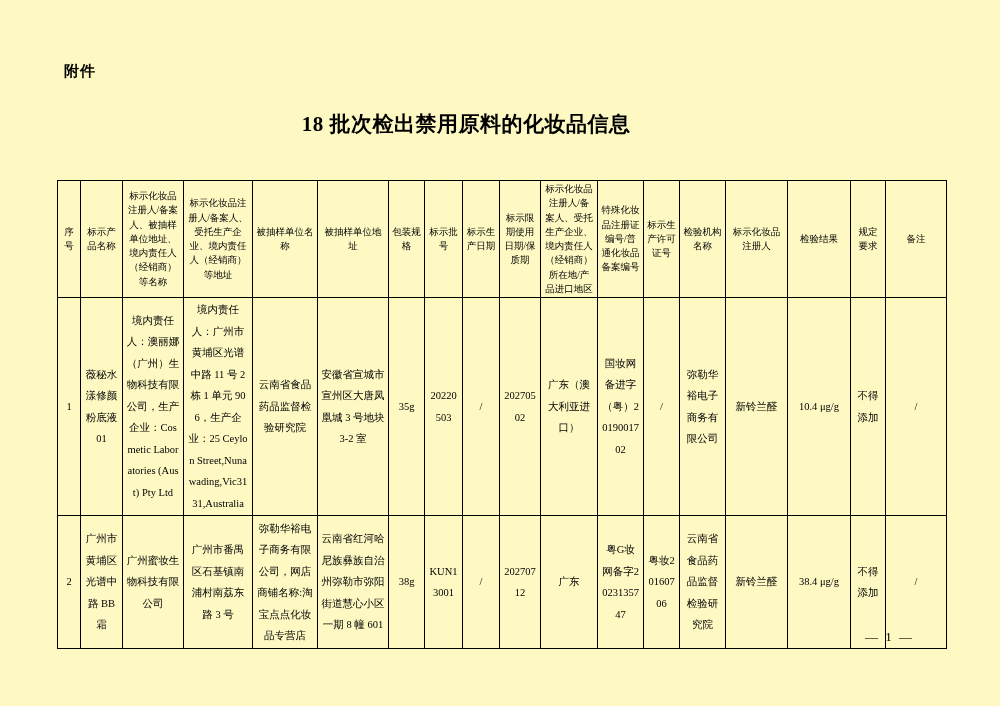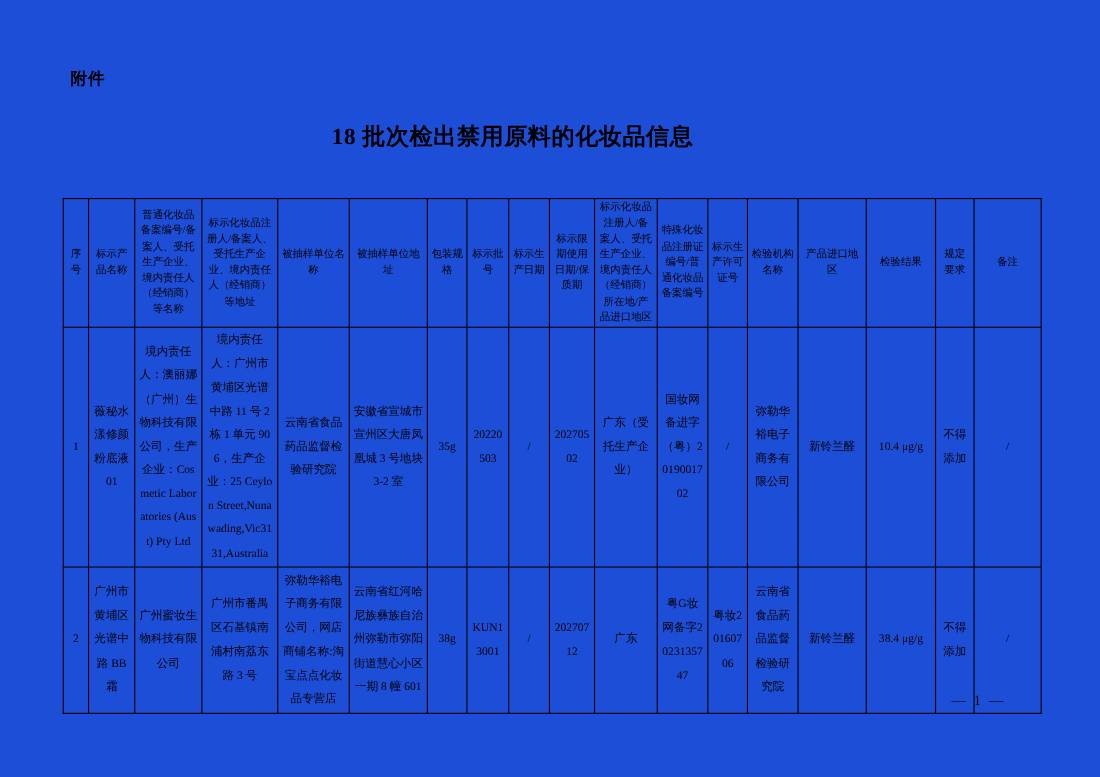--- a/index.html
+++ b/index.html
@@ -1,17 +1,17 @@
 <!DOCTYPE html>
 <html><head>
 <meta charset="utf-8">
 <style>
   html,body{margin:0;padding:0;background:#fff;}
   .page{
-    position:relative;width:1000px;height:706px;background:#1d4ed8;
+    position:relative;width:1000px;height:706px;background:#fef9c3;
     font-family:"Liberation Serif","DejaVu Serif",serif;color:#000;overflow:hidden;
   }
   .attachment{
     position:absolute;left:64px;top:62px;
     font-family:"Liberation Sans","DejaVu Sans",sans-serif;
     font-weight:bold;font-size:15px;letter-spacing:1px;
   }
   .title{
     position:absolute;left:0;top:110px;width:932px;text-align:center;
     font-size:21px;font-weight:bold;letter-spacing:0.5px;
@@ -60,51 +60,51 @@
         <col style="width:46px">
         <col style="width:62px">
       <col style="width:63px">
         <col style="width:35px">
         <col style="width:61px">
     </colgroup>
     <thead>
       <tr>
         <th>序号</th>
         <th>标示产品名称</th>
-        <th>普通化妆品备案编号/备案人、受托生产企业、境内责任人（经销商）等名称</th>
+        <th>标示化妆品注册人/备案人、被抽样单位地址、境内责任人（经销商）等名称</th>
         <th>标示化妆品注册人/备案人、受托生产企业、境内责任人（经销商）等地址</th>
         <th>被抽样单位名称</th>
         <th>被抽样单位地址</th>
         <th>包装规格</th>
         <th>标示批号</th>
         <th>标示生产日期</th>
         <th>标示限期使用日期/保质期</th>
         <th>标示化妆品注册人/备案人、受托生产企业、境内责任人（经销商）所在地/产品进口地区</th>
         <th>特殊化妆品注册证编号/普通化妆品备案编号</th>
         <th>标示生产许可证号</th>
         <th>检验机构名称</th>
-        <th>产品进口地区</th>
+        <th>标示化妆品注册人</th>
         <th>检验结果</th>
         <th>规定要求</th>
         <th>备注</th>
       </tr>
     </thead>
     <tbody>
       <tr class="row-1">
         <td>1</td>
         <td>薇秘水漾修颜粉底液 01</td>
         <td>境内责任人：澳丽娜（广州）生物科技有限公司，生产企业：Cosmetic Laboratories (Aust) Pty Ltd</td>
         <td>境内责任人：广州市黄埔区光谱中路 11 号 2 栋 1 单元 906，生产企业：25 Ceylon Street,Nunawading,Vic3131,Australia</td>
         <td>云南省食品药品监督检验研究院</td>
         <td>安徽省宣城市宣州区大唐凤凰城 3 号地块 3-2 室</td>
         <td>35g</td>
         <td>20220503</td>
         <td>/</td>
         <td>20270502</td>
-        <td>广东（受托生产企业）</td>
+        <td>广东（澳大利亚进口）</td>
         <td>国妆网备进字（粤）2019001702</td>
         <td>/</td>
         <td>弥勒华裕电子商务有限公司</td>
         <td>新铃兰醛</td>
         <td>10.4 μg/g</td>
         <td>不得添加</td>
         <td>/</td>
       </tr>
       <tr class="row-2">
         <td>2</td>

